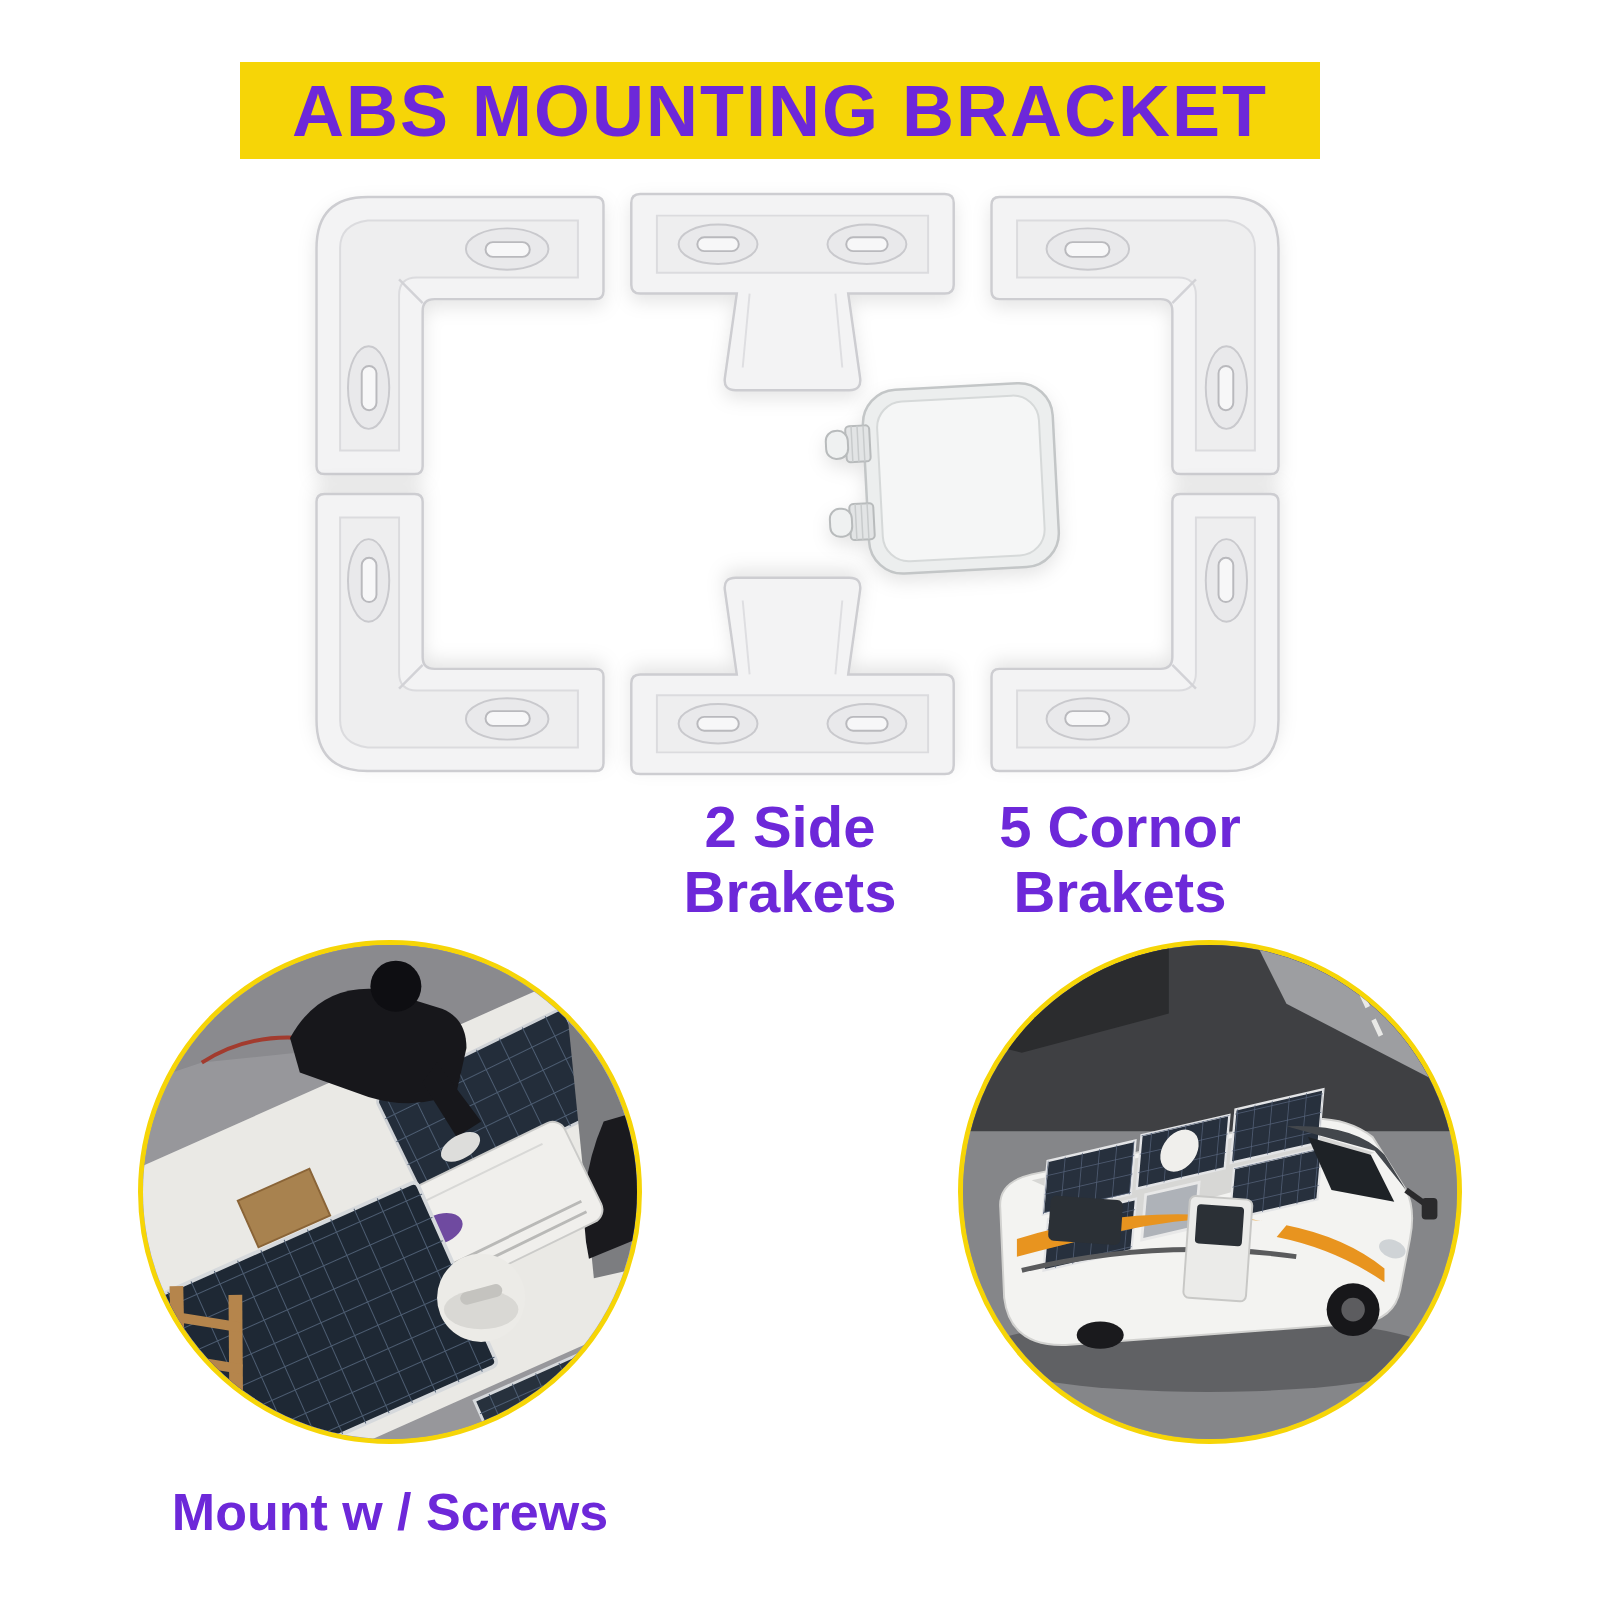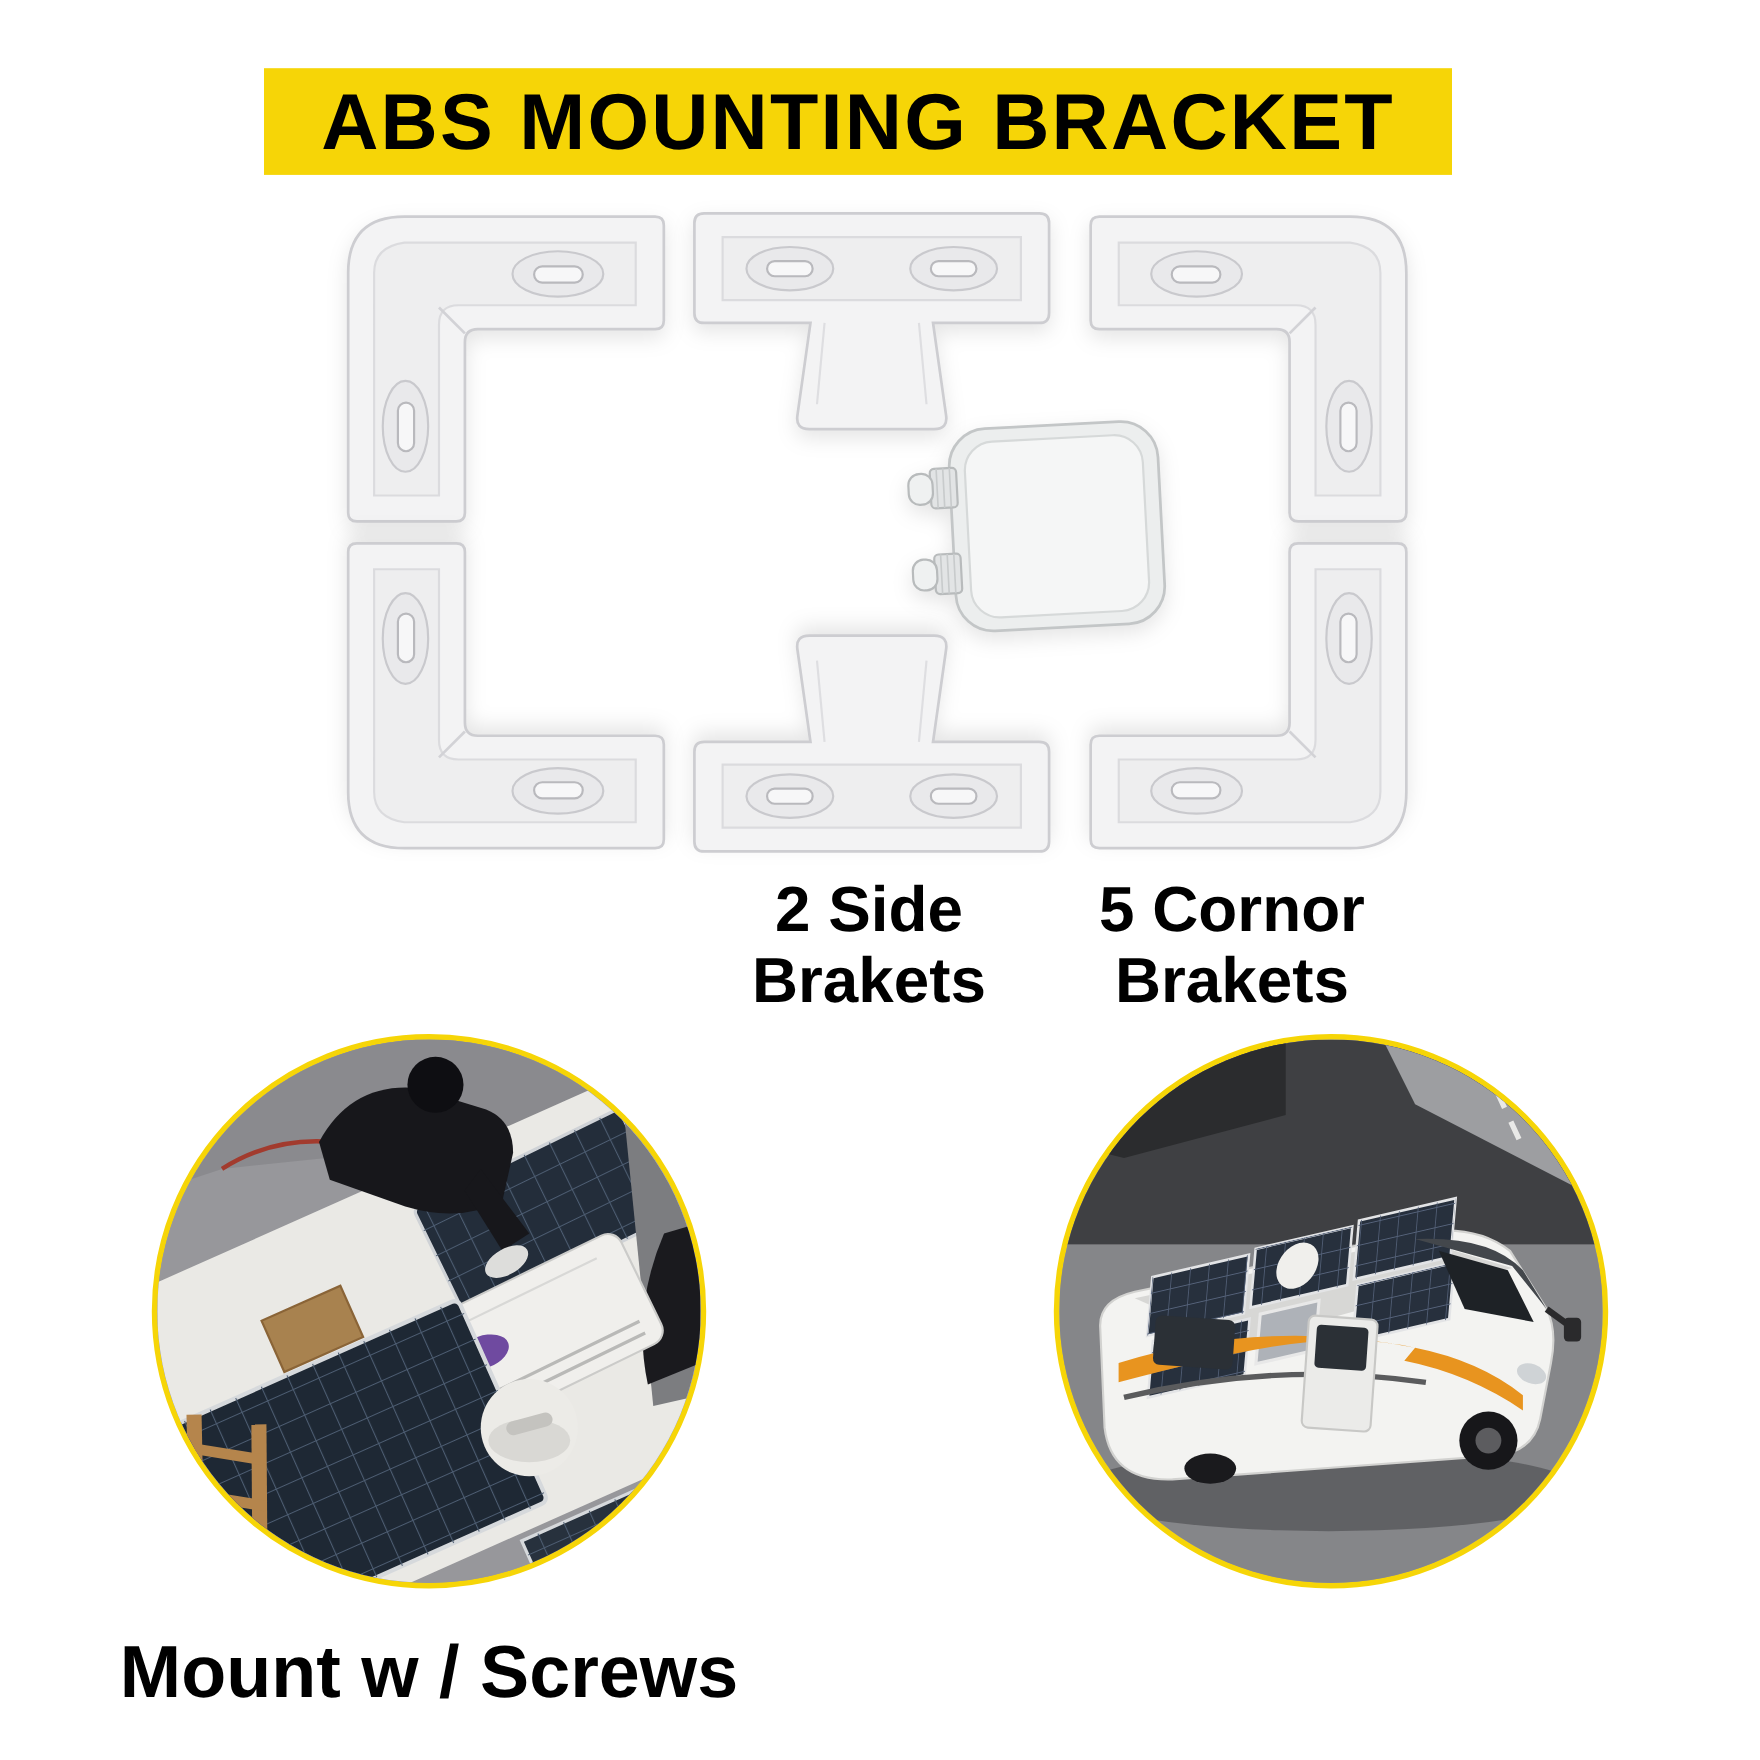--- a/index.html
+++ b/index.html
@@ -1,19 +1,19 @@
 <!DOCTYPE html>
 <html style="--accent-yellow: #F6D507; --text-black: #000000; --bracket-white: #F3F3F4; --panel-dark-blue: #27303D; --rv-orange: #E8941F;"><head>
 <meta charset="utf-8">
 <style>
   * { margin:0; padding:0; box-sizing:border-box; }
   html,body { background:#ffffff; }
   .canvas {
     position:relative; width:1600px; height:1600px; background:#fff;
-    font-family:"Liberation Sans","DejaVu Sans",sans-serif; color:#000000; overflow:hidden;
+    font-family:"Liberation Sans","DejaVu Sans",sans-serif; color:#6d28d9; overflow:hidden;
   }
   .banner {
     position:absolute; left:240px; top:62px; width:1080px; height:97px;
     background:var(--accent-yellow,#F6D507);
     display:flex; align-items:center; justify-content:center;
   }
   .banner-text { font-size:72px; font-weight:900; letter-spacing:2px; white-space:nowrap; }
 
   .kit { position:absolute; left:300px; top:185px; width:1010px; height:600px; }
   .part { position:absolute; filter:drop-shadow(0 7px 9px rgba(0,0,0,0.10)); }
@@ -44,21 +44,21 @@
     position:absolute; width:504px; height:504px; border-radius:50%;
     border:5px solid var(--accent-yellow,#F6D507);
     overflow:hidden; background:#9a9a9c;
   }
   .photo-circle svg { display:block; width:100%; height:100%; }
   .left-photo  { left:138px; top:940px; }
   .right-photo { left:958px; top:940px; }
 
   .caption {
     position:absolute; top:1482px; text-align:center;
-    font-size:67px; font-weight:700; white-space:nowrap;
+    font-size:52px; font-weight:700; white-space:nowrap;
   }
   .left-caption  { left:40px;  width:700px; }
   .right-caption { left:810px; width:790px; }
 </style>
 </head>
 <body>
 
 <svg aria-hidden="true" style="position:absolute;width:0;height:0;overflow:hidden">
   <symbol id="sym-corner" viewBox="0 0 300 290">
     <path d="M56,4 H288 Q296,4 296,12 V100 Q296,108 288,108 H124 Q112,108 112,120 V278 Q112,286 104,286 H12 Q4,286 4,278 V56 Q4,4 56,4 Z" fill="#F3F3F4" stroke="#CDCDD1" stroke-width="2.5"></path>

